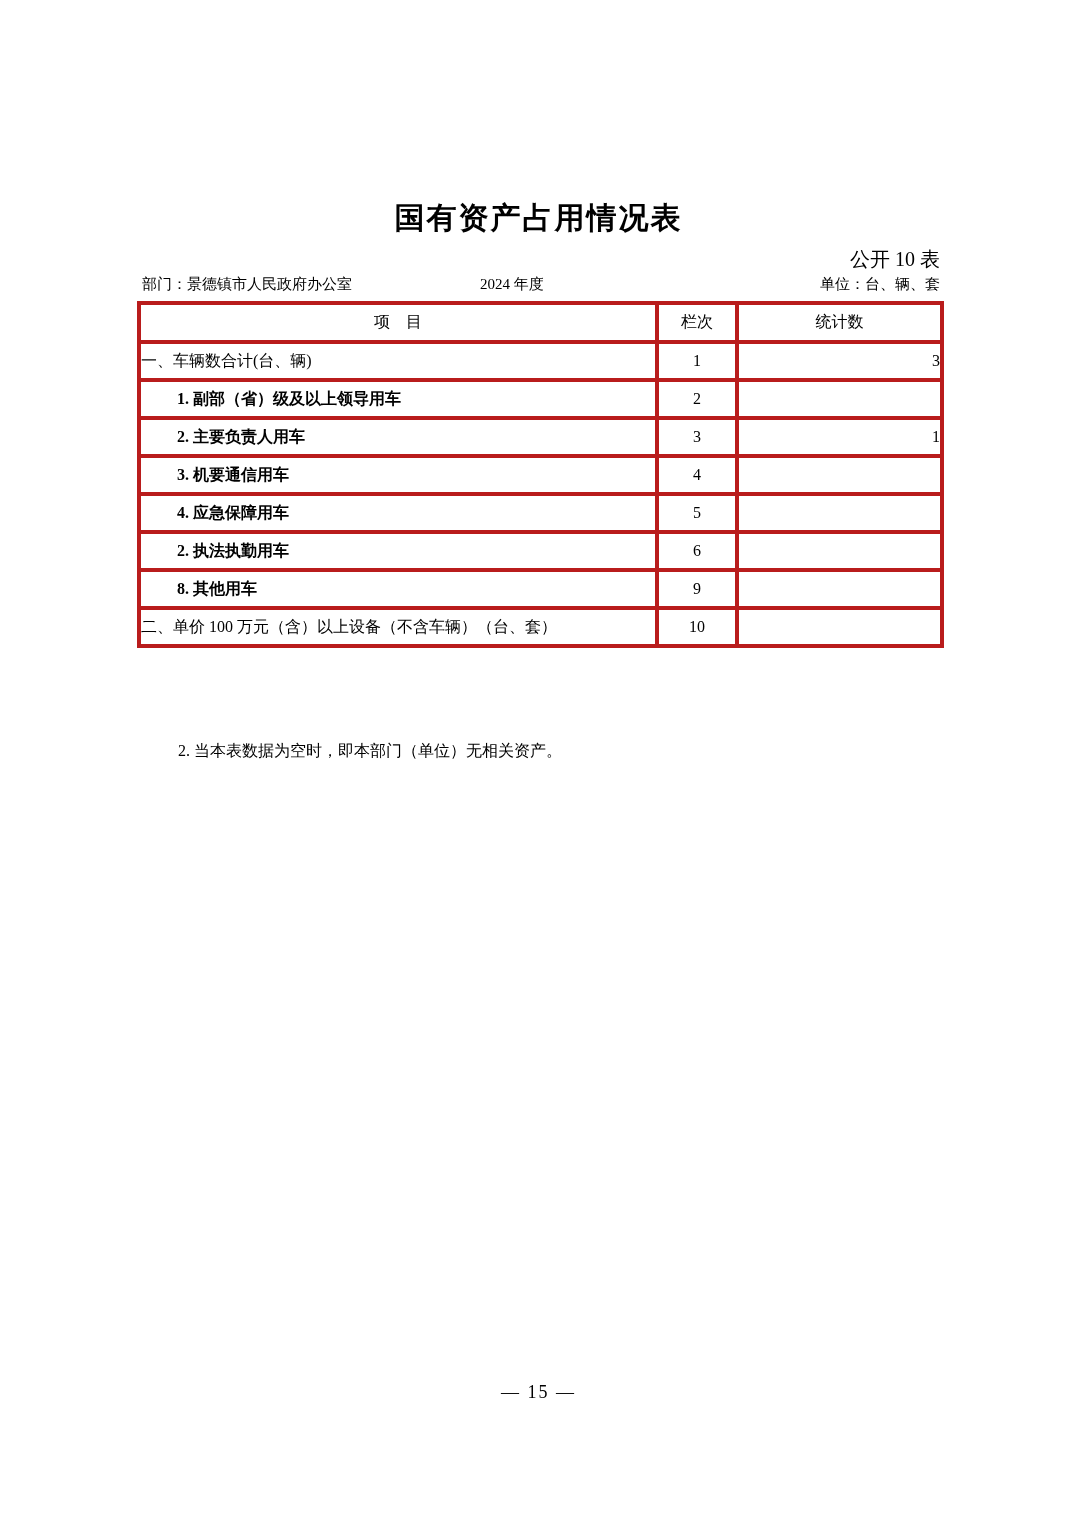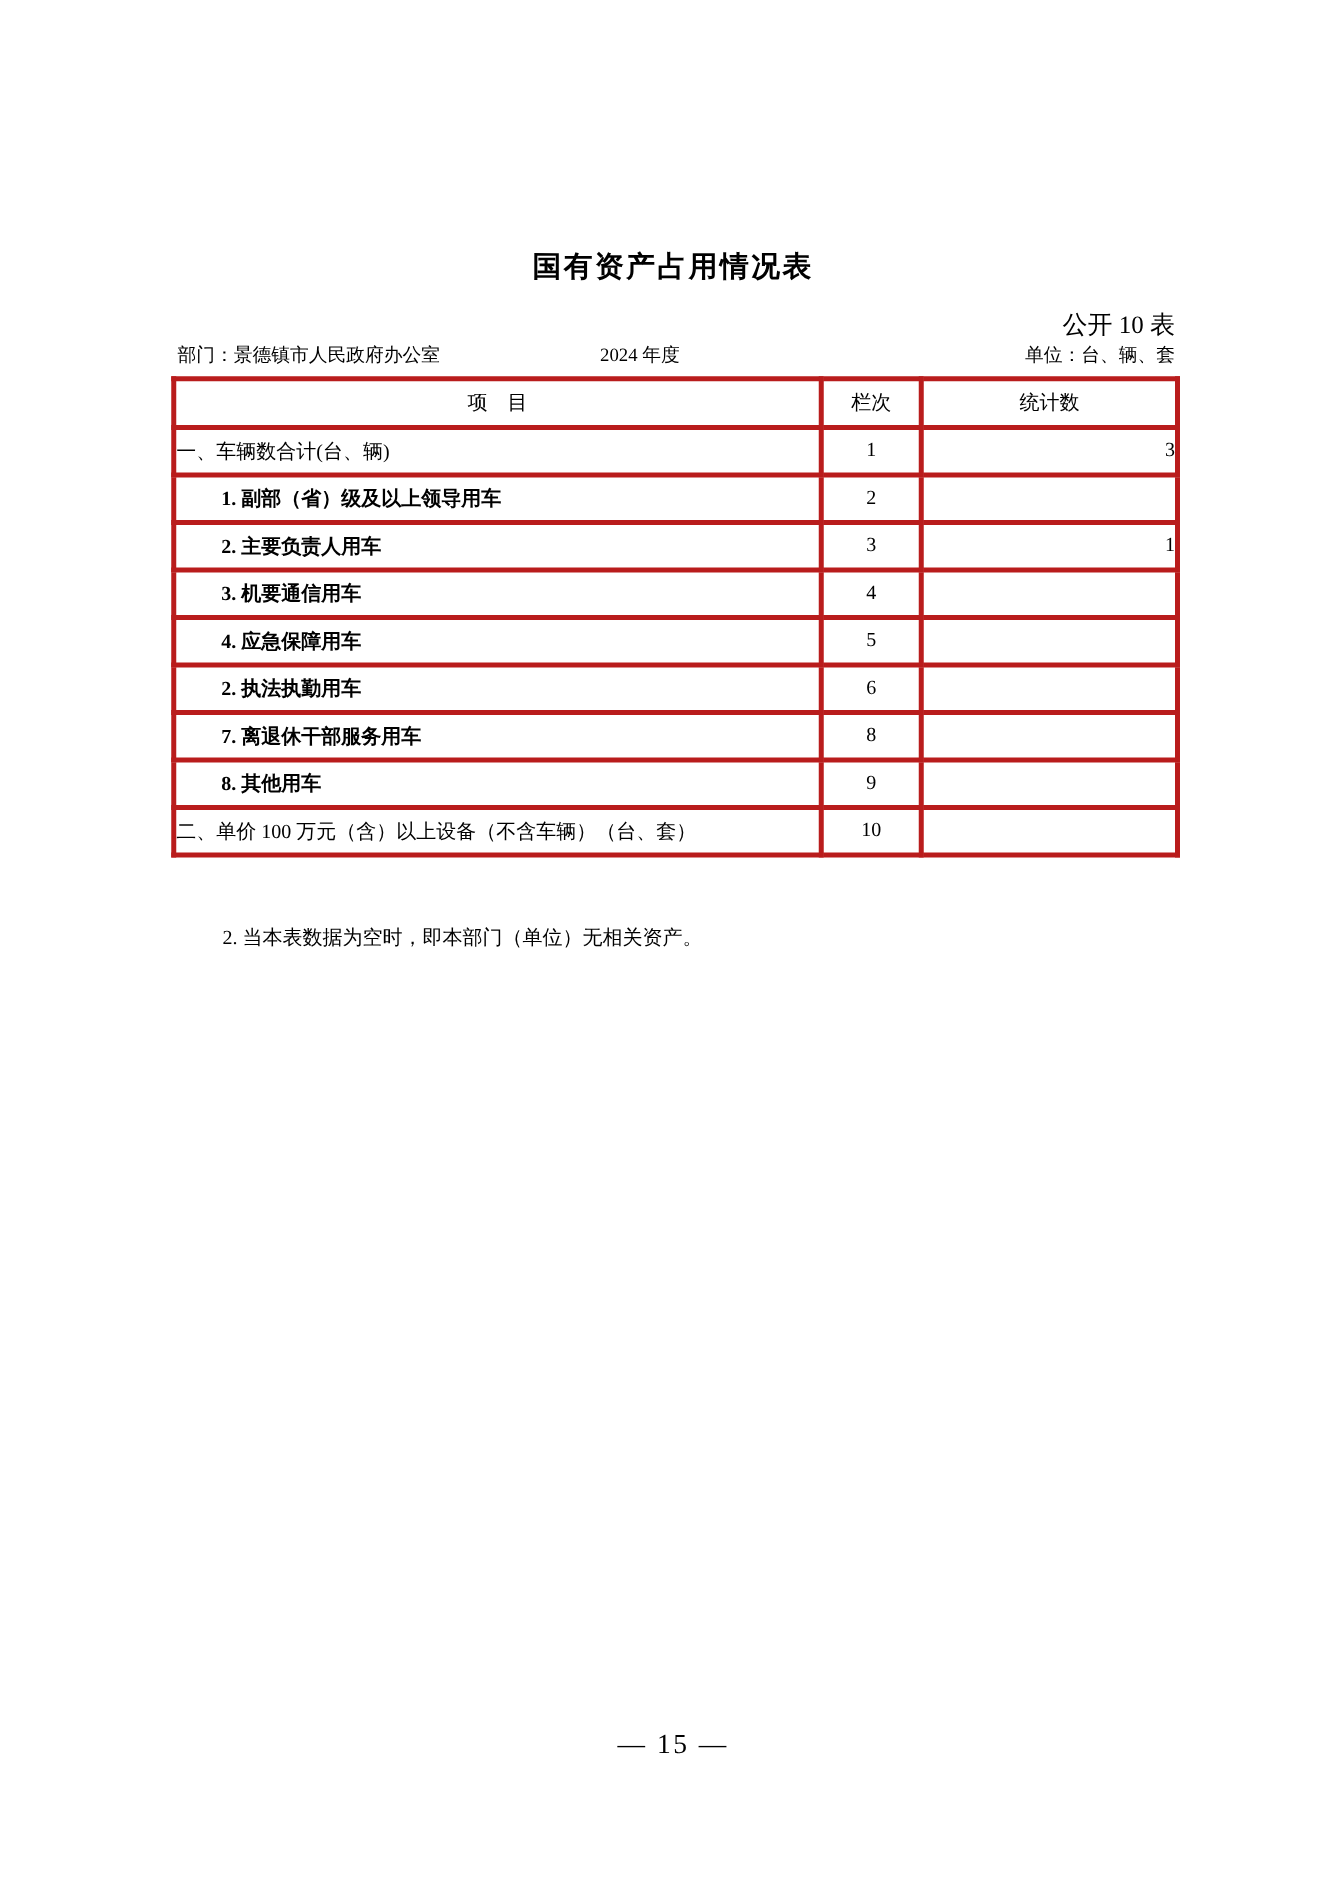--- a/index.html
+++ b/index.html
@@ -23,21 +23,21 @@
     height: 100%;
   }
   .doc-title {
     position: absolute;
     top: 198px;
     left: 0;
     width: 100%;
     text-align: center;
     font-family: "Liberation Sans", "DejaVu Sans", sans-serif;
     font-weight: bold;
-    font-size: 23px;
+    font-size: 30px;
     letter-spacing: 2px;
     white-space: nowrap;
   }
   .table-no {
     position: absolute;
     top: 246px;
     right: 0;
     font-size: 20px;
     white-space: nowrap;
   }
@@ -120,21 +120,21 @@
   }
   .note-line2 {
     margin-left: 38px;
   }
   .page-number {
     position: absolute;
     top: 1382px;
     left: 0;
     width: 100%;
     text-align: center;
-    font-size: 22px;
+    font-size: 18px;
     letter-spacing: 2px;
     white-space: nowrap;
   }
 </style>
 </head>
 <body>
 
 <div class="content">
 
   <div class="doc-title">国有资产占用情况表</div>
@@ -185,25 +185,20 @@
         <td class="item-cell">4. 应急保障用车</td>
         <td class="column-cell">5</td>
         <td class="value-cell"></td>
       </tr>
       <tr class="indent">
         <td class="item-cell">2. 执法执勤用车</td>
         <td class="column-cell">6</td>
         <td class="value-cell"></td>
       </tr>
       <tr class="indent">
-        <td class="item-cell">7. 离退休干部服务用车</td>
-        <td class="column-cell">8</td>
-        <td class="value-cell"></td>
-      </tr>
-      <tr class="indent">
         <td class="item-cell">8. 其他用车</td>
         <td class="column-cell">9</td>
         <td class="value-cell"></td>
       </tr>
       <tr>
         <td class="item-cell">二、单价 100 万元（含）以上设备（不含车辆）（台、套）</td>
         <td class="column-cell">10</td>
         <td class="value-cell"></td>
       </tr>
     </tbody>

